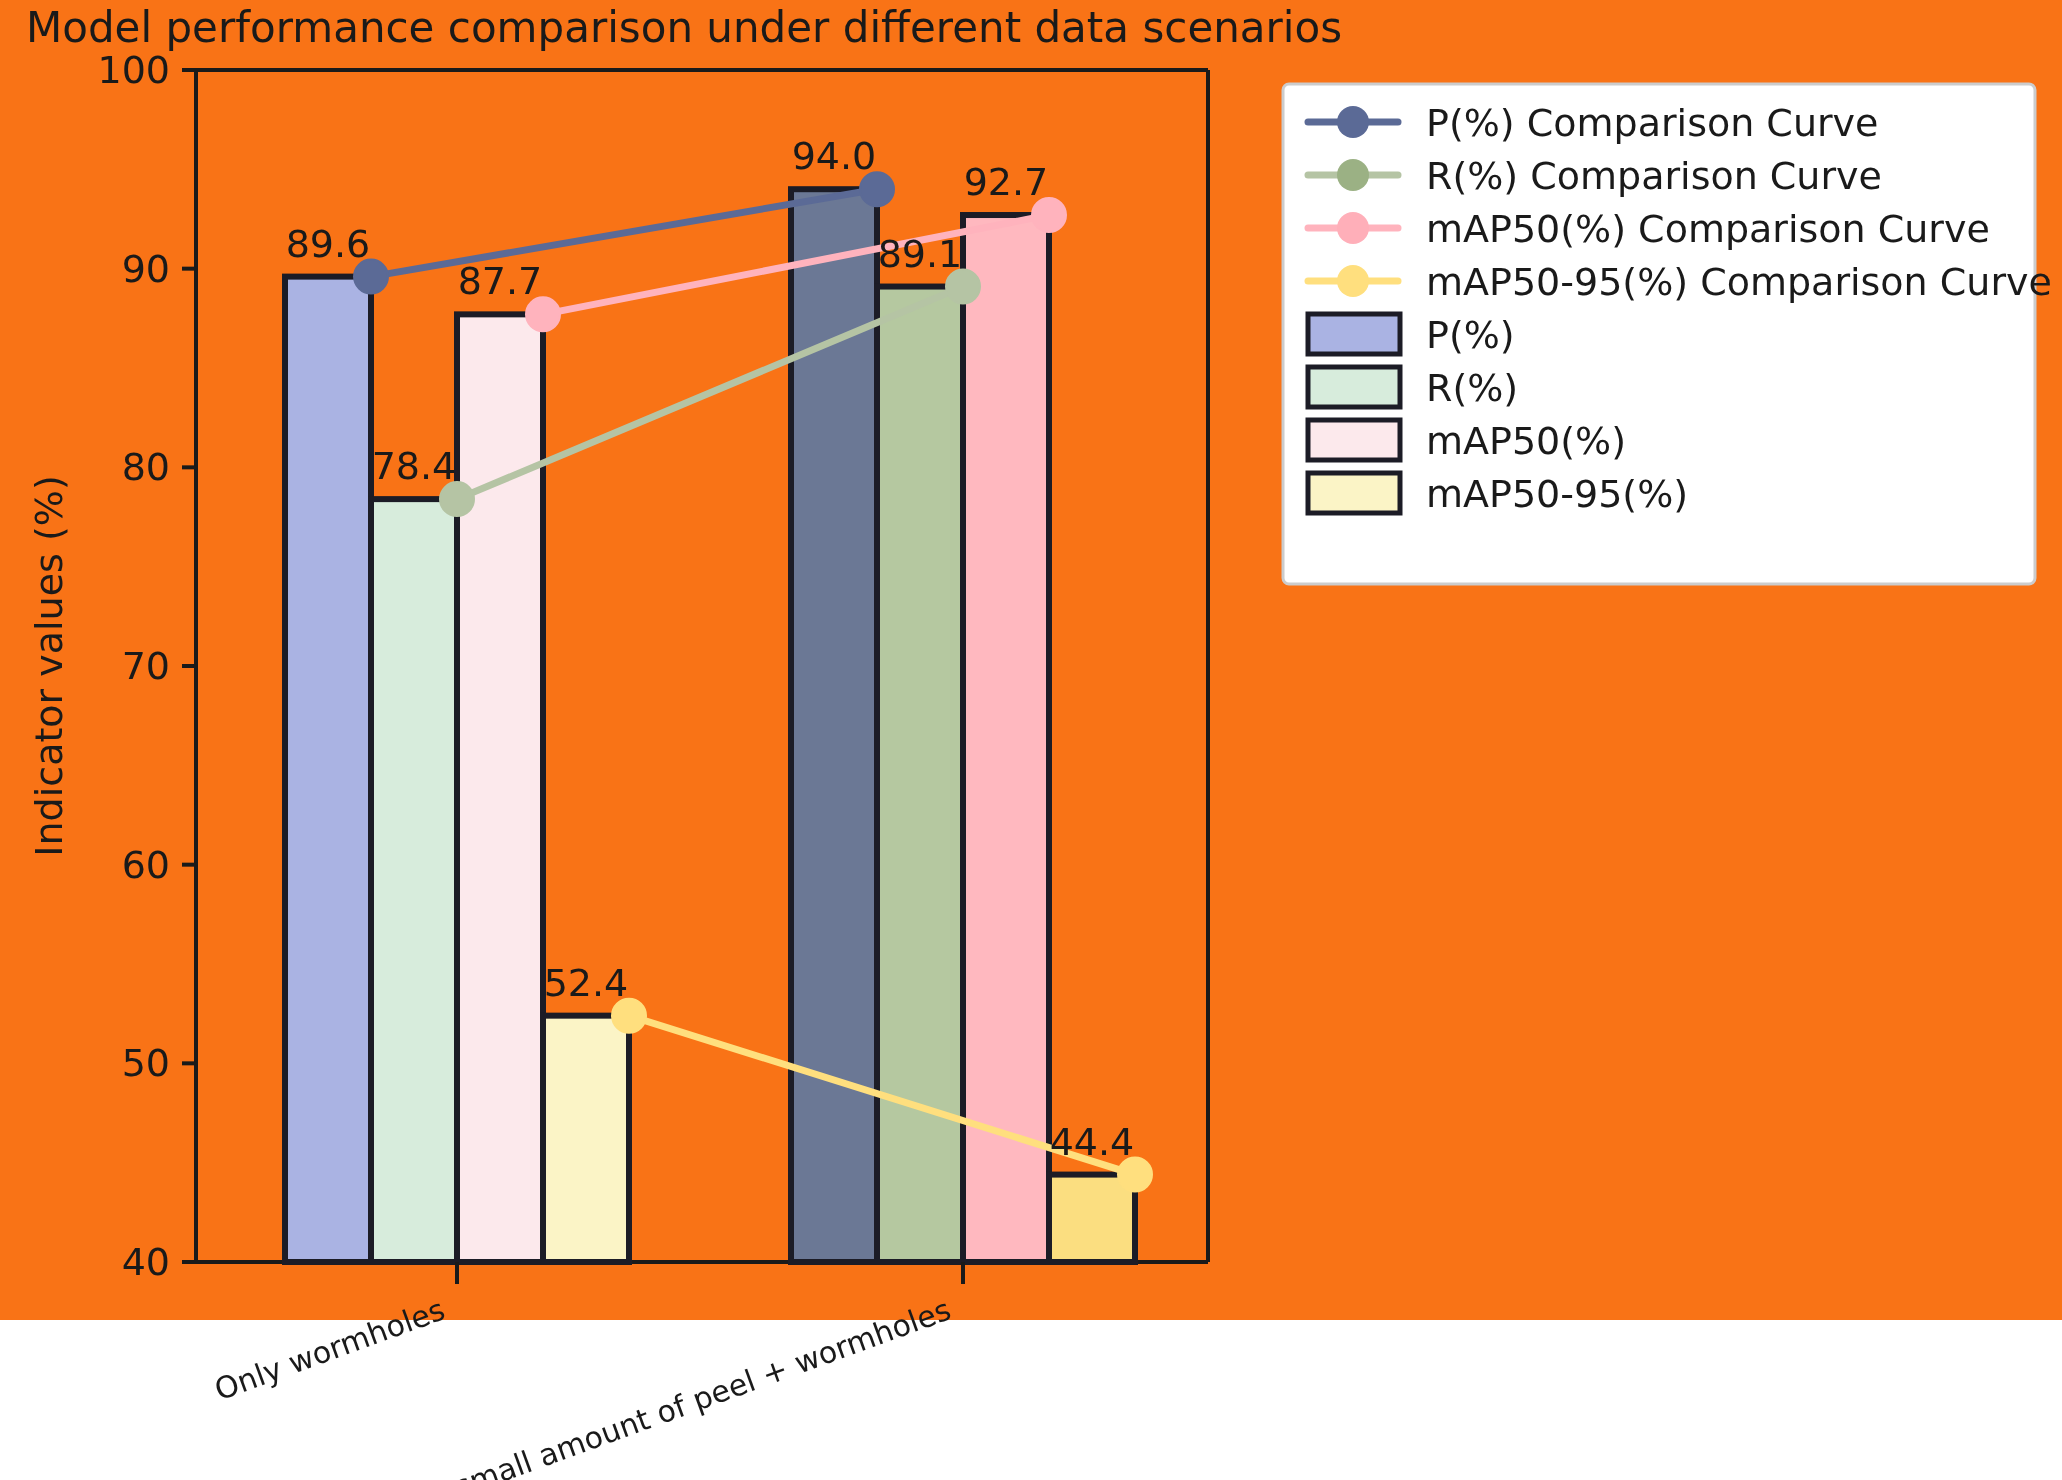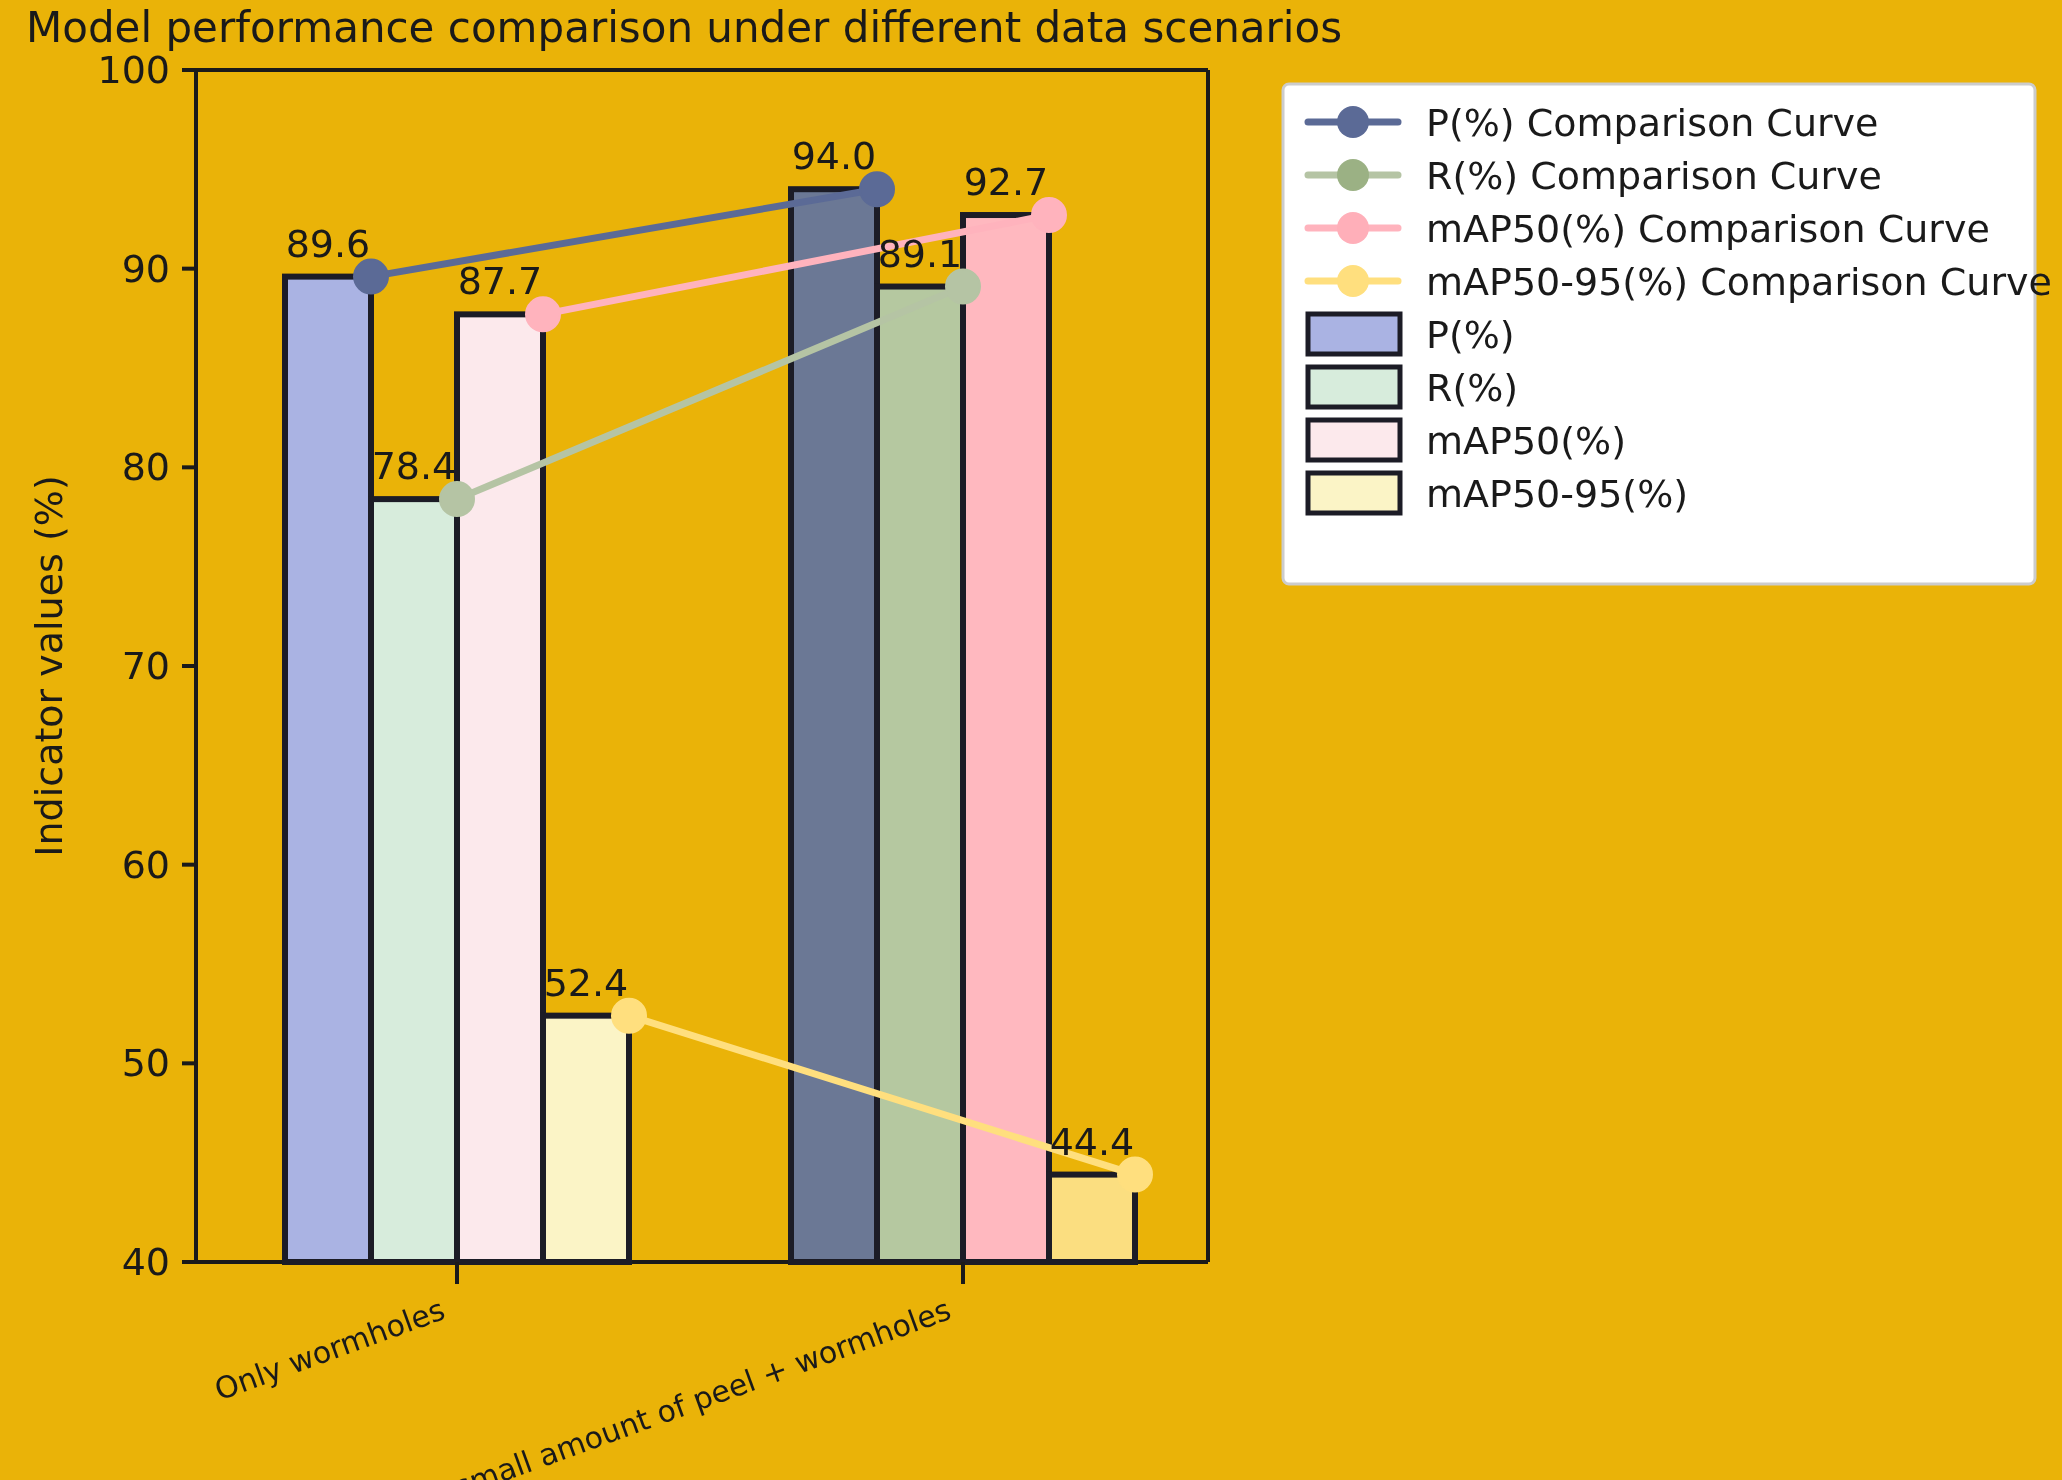--- a/index.html
+++ b/index.html
@@ -10,22 +10,22 @@
   }
   body {
     width: 2062px;
     height: 1480px;
     font-family: "DejaVu Sans", sans-serif;
     overflow: hidden;
   }
   #figure {
     position: relative;
     width: 2062px;
-    height: 1480px;
-    background: #eab308;
+    height: 1320px;
+    background: #f97316;
   }
   #chart-svg {
     position: absolute;
     top: 0;
     left: 0;
     width: 2062px;
     height: 1480px;
     display: block;
   }
   text {

